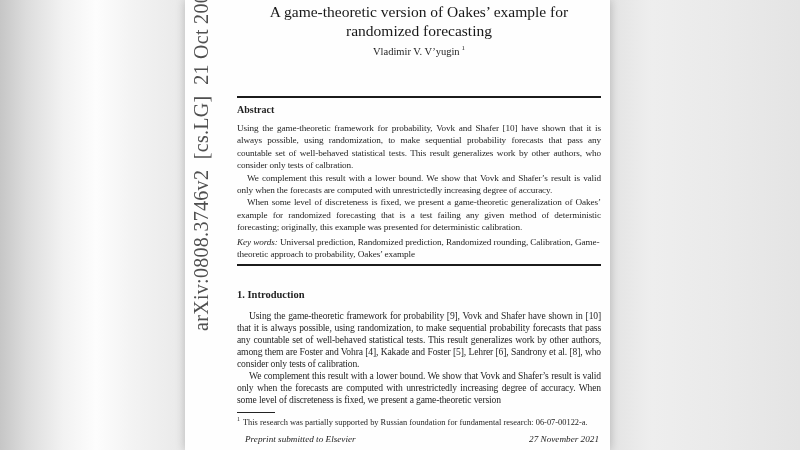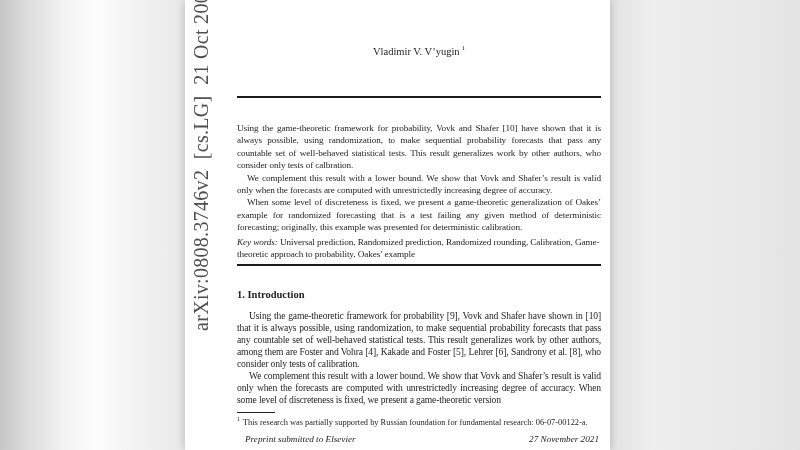--- a/index.html
+++ b/index.html
@@ -50,28 +50,33 @@
   .footnote sup { font-size:70%; vertical-align:super; margin-right:3px; }
   .footer { top:434px; display:flex; justify-content:space-between; font-style:italic; font-size:9.2px; padding:0 2px 0 8px; color:#242424; }
 </style>
 </head>
 <body>
 
 <div class="bg-left"></div>
 <div class="bg-right"></div>
 
 <div class="page">
+  <div class="block title">
+    <div>A game-theoretic version of Oakes’ example for</div>
+    <div>randomized forecasting</div>
+  </div>
 
   <div class="block author">
     <span>Vladimir V. V’yugin</span><sup>1</sup>
   </div>
 
 
   <div class="rule rule1"></div>
 
+  <div class="block abstract-heading">Abstract</div>
 
   <div class="block abstract-body">
     <p>Using the game-theoretic framework for probability, Vovk and Shafer [10] have shown that it is always possible, using randomization, to make sequential probability forecasts that pass any countable set of well-behaved statistical tests. This result generalizes work by other authors, who consider only tests of calbration.</p>
     <p class="indent">We complement this result with a lower bound. We show that Vovk and Shafer’s result is valid only when the forecasts are computed with unrestrictedly increasing degree of accuracy.</p>
     <p class="indent">When some level of discreteness is fixed, we present a game-theoretic generalization of Oakes’ example for randomized forecasting that is a test failing any given method of deterministic forecasting; originally, this example was presented for deterministic calibration.</p>
   </div>
 
   <div class="block keywords">
     <span class="kw-label">Key words:</span>
     <span>Universal prediction, Randomized prediction, Randomized rounding, Calibration, Game-theoretic approach to probability, Oakes’ example</span>

